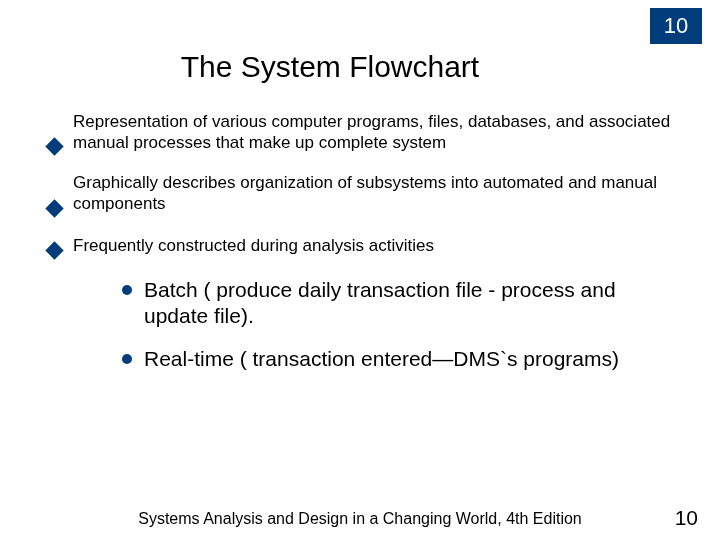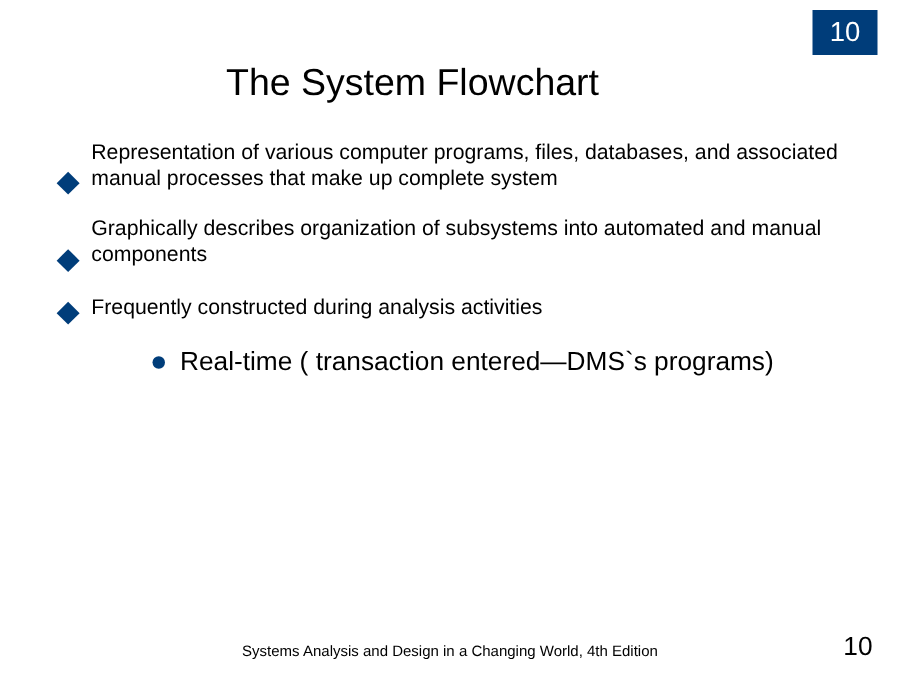--- a/index.html
+++ b/index.html
@@ -71,21 +71,21 @@
     flex-shrink: 0;
     margin-top: 8px;
     margin-right: 12px;
   }
   .footer-cite {
     position: absolute;
     bottom: 12px;
     left: 0;
     right: 0;
     text-align: center;
-    font-size: 12px;
+    font-size: 16px;
     color: #000;
   }
   .footer-page {
     position: absolute;
     bottom: 10px;
     right: 22px;
     font-size: 21px;
     color: #000;
   }
 </style>
@@ -112,20 +112,24 @@
 
   <div class="bullet-row">
     <div class="diamond"></div>
     <div class="bullet-text">Frequently constructed during analysis activities</div>
   </div>
 
 
   <div class="sub-list">
     <div class="sub-row">
       <div class="circle"></div>
+      <div class="bullet-text">Batch ( produce daily transaction file - process and update file).</div>
+    </div>
+    <div class="sub-row">
+      <div class="circle"></div>
       <div class="bullet-text">Real-time ( transaction entered—DMS`s programs)</div>
     </div>
   </div>
 
 </div>
 
 <div class="footer-cite">Systems Analysis and Design in a Changing World, 4th Edition</div>
 <div class="footer-page">10</div>
 
 </body></html>

